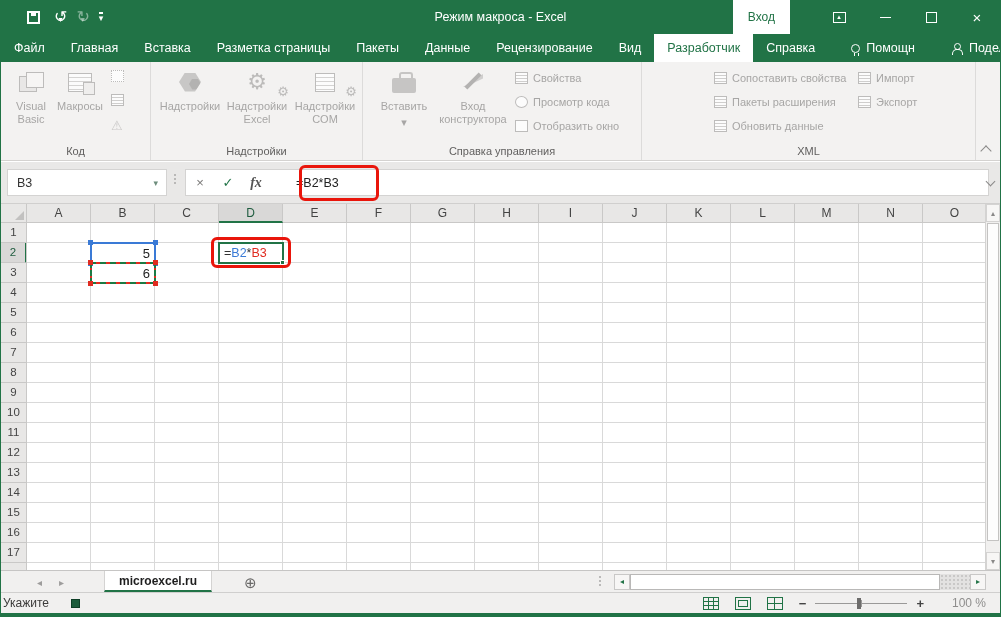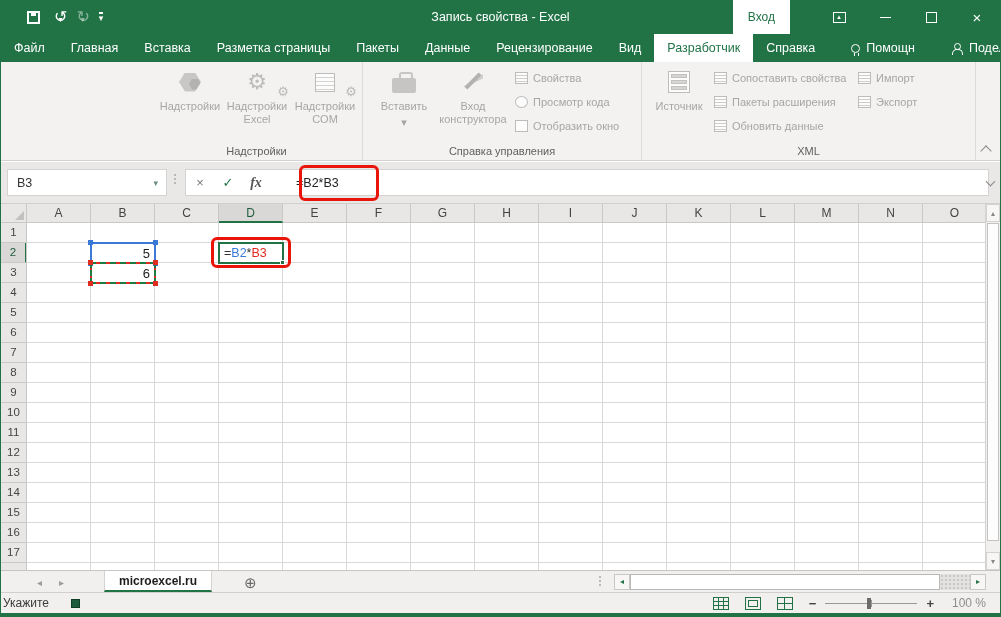--- a/index.html
+++ b/index.html
@@ -144,37 +144,37 @@
   .view-ic { width:16px; height:13px; border:1.5px solid #217346; margin-right:16px; position:relative; }
   .view-ic.normal { background-image:linear-gradient(to right, transparent 0 4px, #217346 4px 5px, transparent 5px 9px, #217346 9px 10px, transparent 10px),
                     linear-gradient(to bottom, transparent 0 3px, #217346 3px 4px, transparent 4px 7px, #217346 7px 8px, transparent 8px); }
   .view-ic.layout:before { content:""; position:absolute; left:2px; top:2px; right:2px; bottom:2px; border:1px solid #217346; }
   .view-ic.pbreak:before { content:""; position:absolute; left:6px; top:0; bottom:0; width:1px; background:#217346; }
   .view-ic.pbreak:after { content:""; position:absolute; left:0; right:0; top:5px; height:1px; background:#217346; }
   .zoom-minus, .zoom-plus { color:#444; font-size:13px; font-weight:bold; }
   .zoom-track { width:92px; height:1px; background:#9a9998; margin:0 9px; position:relative; }
   .zoom-track .tick { position:absolute; left:46px; top:-3px; width:1px; height:7px; background:#9a9998; }
   .zoom-track .thumb { position:absolute; left:42px; top:-5px; width:4px; height:11px; background:#6d6c6b; }
-  .zoom-label { color:#8f8e8d; margin-left:18px; margin-right:14px; }
+  .zoom-label { color:#8f8e8d; margin-left:28px; margin-right:14px; }
 
   .bottomstrip { position:absolute; left:0; top:613px; width:100%; height:4px; background:#217346; }
 </style>
 </head>
 <body>
 
 <div id="root">
 
   <div class="titlebar">
     <div class="qat">
       <span class="save-ic"></span>
       <span><span class="undo-g">↺</span><span class="mini-drop">▾</span></span>
       <span><span class="redo-g">↻</span><span class="mini-drop" style="opacity:.45">▾</span></span>
       <span class="qat-custom">▾</span>
     </div>
-    <div class="win-title">Запись свойства - Excel</div>
+    <div class="win-title">Режим макроса - Excel</div>
     <div class="tb-right">
       <span class="signin">Вход</span>
       <span class="ribopt">
           <span class="ribopt-ic">▴</span>
         </span>
       <span class="wbtn">
           <span class="min-ic"></span>
         </span>
       <span class="wbtn">
           <span class="max-ic"></span>
@@ -221,20 +221,44 @@
         <span>Помощн</span>
       </div>
       <div class="tab tab-help-spacer">
         <span class="share-ic"></span>
         <span>Поделиться</span>
       </div>
     </div>
 
   <div class="ribbon">
 
+    <div class="rgroup" style="left:0;width:150px">
+      <div class="bigbtn" style="left:6px;width:48px">
+        <div class="bicon">
+            <span class="vb-ic"></span>
+          </div>
+        <div class="blabel">Visual Basic</div>
+      </div>
+      <div class="bigbtn" style="left:54px;width:50px">
+        <div class="bicon">
+            <span class="macros-ic"></span>
+          </div>
+        <div class="blabel">Макросы</div>
+      </div>
+      <div class="smallbtn" style="left:110px;top:8px">
+          <span class="sicon" style="border-style:dotted"></span>
+        </div>
+      <div class="smallbtn" style="left:110px;top:32px">
+          <span class="sicon lines"></span>
+        </div>
+      <div class="smallbtn" style="left:110px;top:56px;font-size:13px;color:#c9c8c7">
+          <span>⚠</span>
+        </div>
+      <div class="gtitle">Код</div>
+    </div>
 
     <div class="rgroup" style="left:150px;width:212px">
       <div class="bigbtn" style="left:6px;width:66px">
         <div class="bicon">
             <span class="hex-ic">
               <span class="hex-ic2"></span>
             </span>
           </div>
         <div class="blabel">Надстройки</div>
       </div>
@@ -278,30 +302,20 @@
           <span>Просмотр кода</span>
       </div>
       <div class="smallbtn" style="left:152px;top:58px">
         <span class="sicon"></span>
           <span>Отобразить окно</span>
       </div>
       <div class="gtitle">Справка управления</div>
     </div>
 
     <div class="rgroup" style="left:641px;width:334px">
-      <div class="bigbtn" style="left:8px;width:58px">
-        <div class="bicon">
-            <span class="source-ic">
-              <i></i>
-              <i></i>
-              <i></i>
-            </span>
-          </div>
-        <div class="blabel">Источник</div>
-      </div>
       <div class="smallbtn" style="left:72px;top:10px">
         <span class="sicon lines"></span>
           <span>Сопоставить свойства</span>
       </div>
       <div class="smallbtn" style="left:72px;top:34px">
         <span class="sicon lines"></span>
           <span>Пакеты расширения</span>
       </div>
       <div class="smallbtn" style="left:72px;top:58px">
         <span class="sicon lines"></span>

